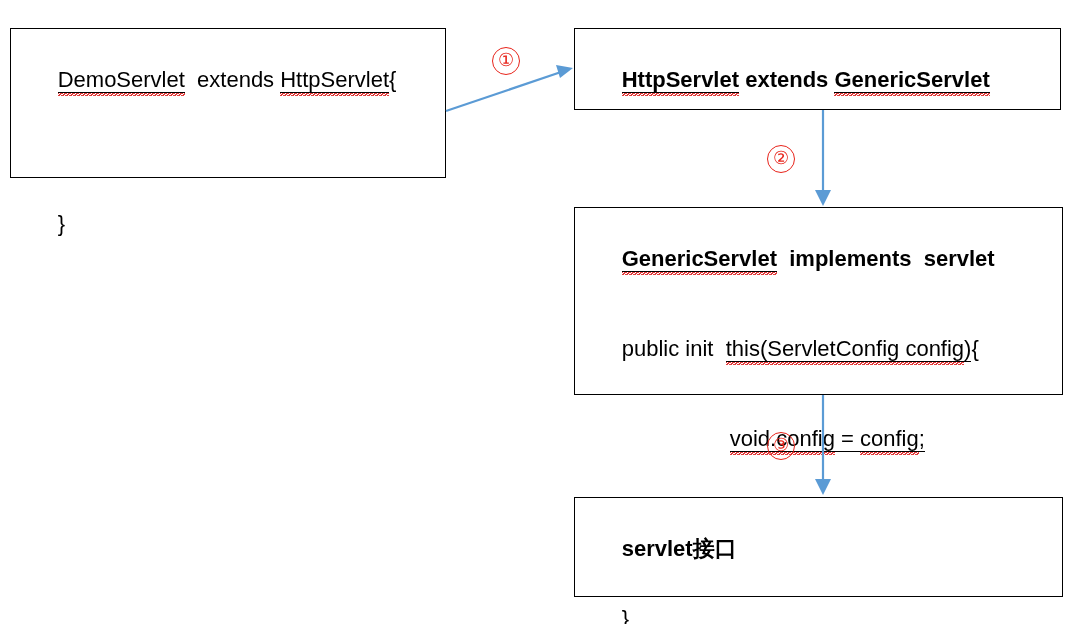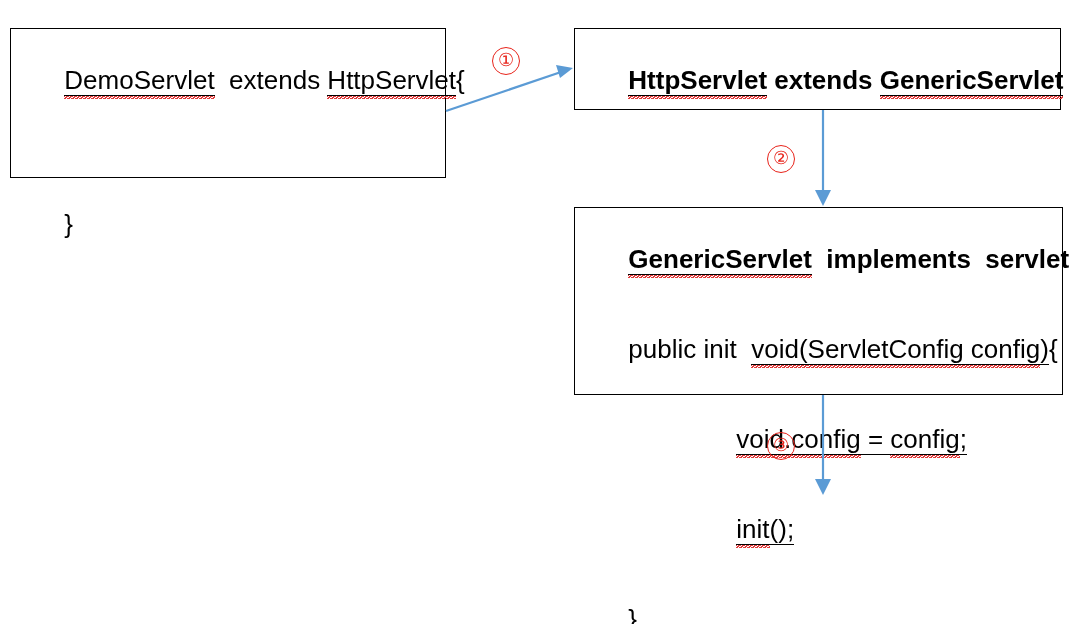--- a/index.html
+++ b/index.html
@@ -22,21 +22,21 @@
   
   .box {
     position: absolute;
     box-sizing: border-box;
     border: 1px solid #000000;
     background: #ffffff;
     padding: 6px 0 0 10px;
   }
   .code-line {
     font-family: "Liberation Sans", sans-serif;
-    font-size: 26px;
+    font-size: 22px;
     line-height: 30px;
     color: #000000;
     white-space: pre;
     letter-spacing: 0px;
   }
   .code-line.bold {
     font-weight: bold;
   }
   .code-line.indent {
     padding-left: 108px;
@@ -109,34 +109,43 @@
     <div class="code-line bold">
       <span class="sp">HttpServlet</span><span> extends </span><span class="sp">GenericServlet</span>
     </div>
   </div>
 
   <div class="box" style="left:574px; top:207px; width:489px; height:188px;">
     <div class="code-line bold">
       <span class="sp">GenericServlet</span><span>  implements  servlet</span>
     </div>
     <div class="code-line">
-      <span>public init  </span><span class="sp">void(</span><span class="sp">ServletConfig</span><span class="sp"> config</span><span class="ul">)</span><span>{</span>
+      <span>public init  </span><span class="sp">this(</span><span class="sp">ServletConfig</span><span class="sp"> config</span><span class="ul">)</span><span>{</span>
     </div>
     <div class="code-line indent">
       <span class="sp">void.config</span><span class="ul"> = </span><span class="sp">config</span><span class="ul">;</span>
     </div>
     <div class="code-line indent">
       <span class="sp">init</span><span class="ul">();</span>
     </div>
     <div class="code-line">
       <span>}</span>
     </div>
 
   </div>
 
+  <div class="box" style="left:574px; top:497px; width:489px; height:100px;">
+    <div class="code-line bold">
+      <span>servlet</span><span class="cjk">接口</span>
+    </div>
+    <div class="code-line">
+      
+    </div>
+
+  </div>
 
   <svg class="connector" style="left:440px; top:55px;" width="145" height="70" viewBox="0 0 145 70">
     <line x1="6" y1="56" x2="124" y2="16" stroke="#5B9BD5" stroke-width="2.2"></line>
     <polygon points="133,13 116,10 120,23" fill="#5B9BD5"></polygon>
   </svg>
 
   <svg class="connector" style="left:810px; top:110px;" width="26" height="98" viewBox="0 0 26 98">
     <line x1="13" y1="0" x2="13" y2="83" stroke="#5B9BD5" stroke-width="2.2"></line>
     <polygon points="13,96 5,80 21,80" fill="#5B9BD5"></polygon>
   </svg>

